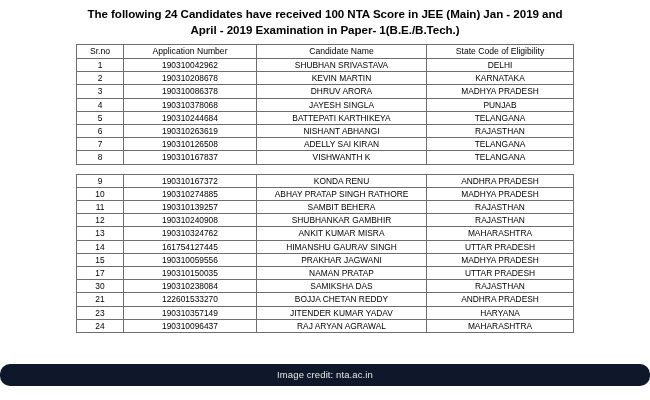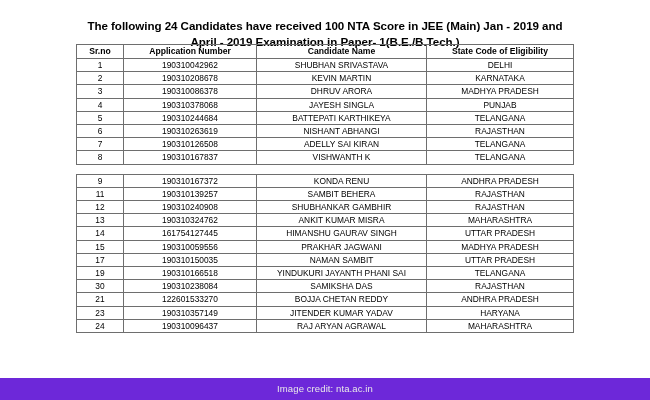--- a/index.html
+++ b/index.html
@@ -11,21 +11,21 @@
     height: 400px;
     background: #ffffff;
     font-family: "Liberation Sans", sans-serif;
     overflow: hidden;
     position: relative;
   }
 
   
   #notice-title {
     width: 530px;
-    margin: 12px auto;
+    margin: 0 auto;
     padding-top: 6px;
     text-align: center;
     font-size: 11.6px;
     font-weight: bold;
     line-height: 15.5px;
     color: #000000;
     letter-spacing: -0.05px;
   }
   #notice-title .line {
     display: block;
@@ -52,21 +52,21 @@
     height: 12.2px;
     line-height: 12.2px;
     padding: 0;
     text-align: center;
     vertical-align: middle;
     white-space: nowrap;
     overflow: hidden;
     font-weight: normal;
   }
   table.grid thead th {
-    font-weight: bold;
+    font-weight: normal;
     font-size: 8.6px;
     height: 13px;
     line-height: 13px;
   }
 
   
   col.c-sr    { width: 47px; }
   col.c-app   { width: 133px; }
   col.c-name  { width: 170px; }
   col.c-state { width: 147px; }
@@ -74,29 +74,30 @@
   
   #table-gap {
     height: 9px;
     background: #ffffff;
   }
 
   
   #credit-bar {
     position: absolute;
     left: 0;
-    bottom: 0;
+    bottom: 14px;
     width: 650px;
     height: 22px;
-    background: #6d28d9;
+    background: #0f172a;
     color: #e9e9e9;
     font-size: 9.5px;
     line-height: 22px;
     text-align: center;
     letter-spacing: 0.1px;
+    border-radius: 10px;
   }
 </style>
 </head>
 <body>
 
 <div id="notice-title">
   <span class="line">The following 24 Candidates have received 100 NTA Score in JEE (Main) Jan - 2019 and</span>
   <span class="line">April - 2019 Examination in Paper- 1(B.E./B.Tech.)</span>
 </div>
 
@@ -179,20 +180,26 @@
         <col class="c-state">
     </colgroup>
     <tbody id="tbody-seg-2">
         <tr>
           <td>9</td>
           <td>190310167372</td>
           <td>KONDA RENU</td>
           <td>ANDHRA PRADESH</td>
         </tr>
         <tr>
+          <td>10</td>
+          <td>190310274885</td>
+          <td>ABHAY PRATAP SINGH RATHORE</td>
+          <td>MADHYA PRADESH</td>
+        </tr>
+        <tr>
           <td>11</td>
           <td>190310139257</td>
           <td>SAMBIT BEHERA</td>
           <td>RAJASTHAN</td>
         </tr>
         <tr>
           <td>12</td>
           <td>190310240908</td>
           <td>SHUBHANKAR GAMBHIR</td>
           <td>RAJASTHAN</td>
@@ -211,28 +218,22 @@
         </tr>
         <tr>
           <td>15</td>
           <td>190310059556</td>
           <td>PRAKHAR JAGWANI</td>
           <td>MADHYA PRADESH</td>
         </tr>
         <tr>
           <td>17</td>
           <td>190310150035</td>
-          <td>NAMAN SAMBIT</td>
+          <td>NAMAN PRATAP</td>
           <td>UTTAR PRADESH</td>
-        </tr>
-        <tr>
-          <td>19</td>
-          <td>190310166518</td>
-          <td>YINDUKURI JAYANTH PHANI SAI</td>
-          <td>TELANGANA</td>
         </tr>
         <tr>
           <td>30</td>
           <td>190310238084</td>
           <td>SAMIKSHA DAS</td>
           <td>RAJASTHAN</td>
         </tr>
         <tr>
           <td>21</td>
           <td>122601533270</td>

